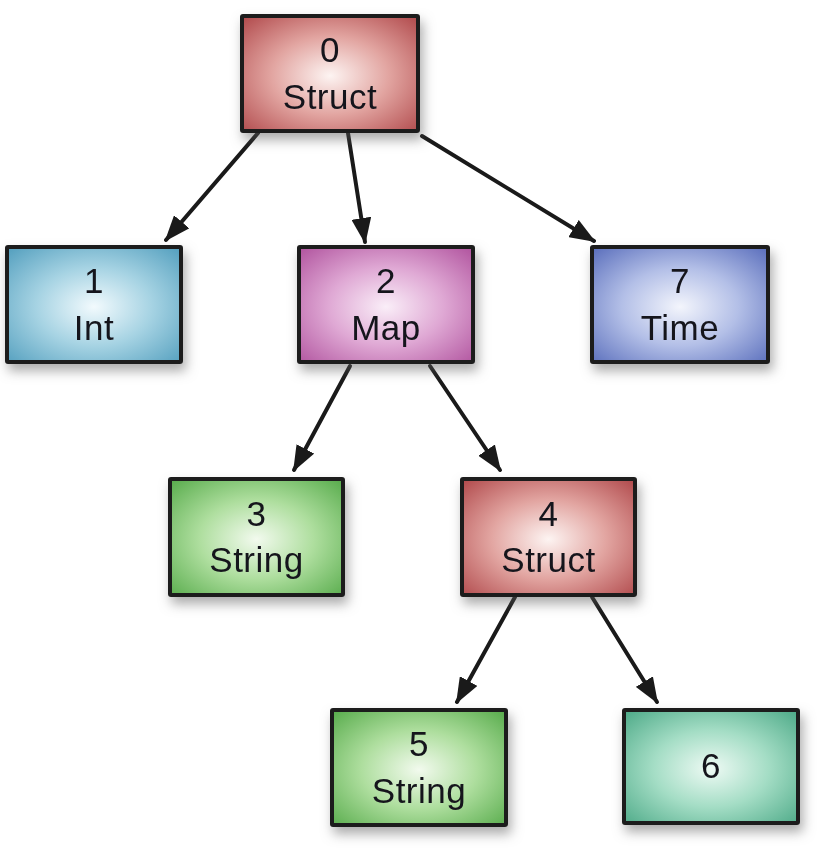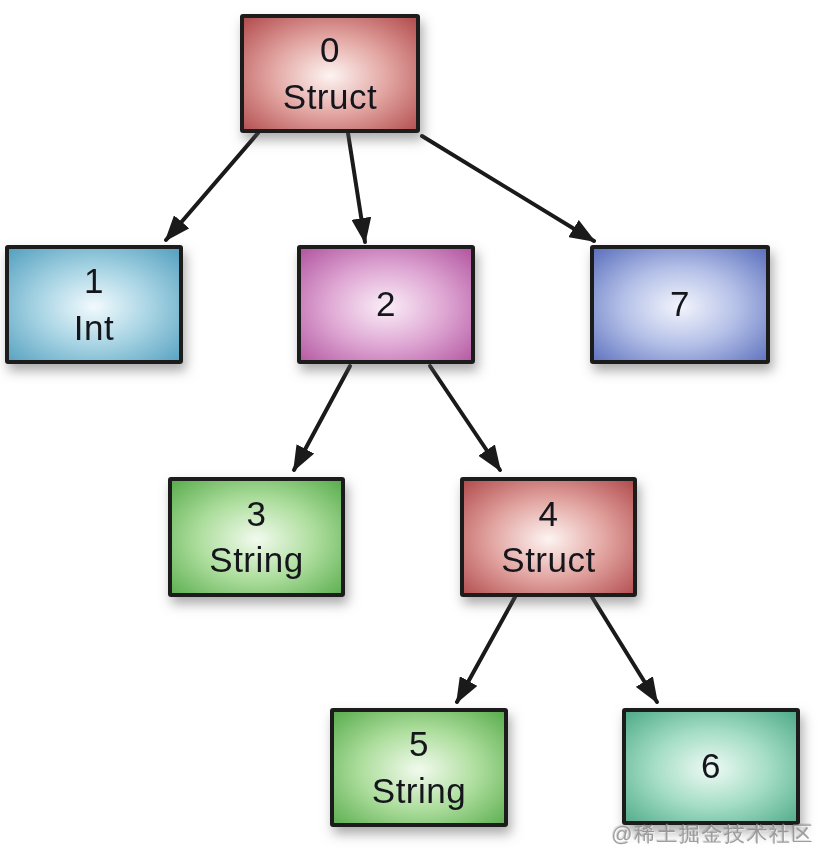--- a/index.html
+++ b/index.html
@@ -81,35 +81,36 @@
       <div class="node" style="left: 240px; top: 14px; width: 180px; height: 119px; border-color: rgb(28, 28, 28); color: rgb(21, 21, 28); background: radial-gradient(at 50% 52%, rgb(253, 244, 242) 0%, rgb(226, 165, 161) 48%, rgb(178, 76, 78) 100%);">
         <span class="node-index">0</span>
         <span class="node-label">Struct</span>
       </div>
       <div class="node" style="left: 5px; top: 245px; width: 178px; height: 119px; border-color: rgb(28, 28, 28); color: rgb(21, 21, 28); background: radial-gradient(at 50% 52%, rgb(242, 250, 253) 0%, rgb(166, 211, 227) 48%, rgb(85, 160, 191) 100%);">
         <span class="node-index">1</span>
         <span class="node-label">Int</span>
       </div>
       <div class="node" style="left: 297px; top: 245px; width: 178px; height: 119px; border-color: rgb(28, 28, 28); color: rgb(21, 21, 28); background: radial-gradient(at 50% 52%, rgb(250, 238, 248) 0%, rgb(223, 168, 212) 48%, rgb(178, 86, 160) 100%);">
         <span class="node-index">2</span>
+        <span class="node-label">Map</span>
       </div>
       <div class="node" style="left: 590px; top: 245px; width: 180px; height: 119px; border-color: rgb(28, 28, 28); color: rgb(21, 21, 28); background: radial-gradient(at 50% 52%, rgb(243, 245, 252) 0%, rgb(179, 191, 231) 48%, rgb(92, 112, 189) 100%);">
         <span class="node-index">7</span>
+        <span class="node-label">Time</span>
       </div>
       <div class="node" style="left: 168px; top: 477px; width: 177px; height: 120px; border-color: rgb(28, 28, 28); color: rgb(21, 21, 28); background: radial-gradient(at 50% 52%, rgb(242, 250, 238) 0%, rgb(174, 222, 158) 48%, rgb(90, 173, 78) 100%);">
         <span class="node-index">3</span>
         <span class="node-label">String</span>
       </div>
       <div class="node" style="left: 460px; top: 477px; width: 177px; height: 120px; border-color: rgb(28, 28, 28); color: rgb(21, 21, 28); background: radial-gradient(at 50% 52%, rgb(253, 244, 242) 0%, rgb(226, 165, 161) 48%, rgb(178, 76, 78) 100%);">
         <span class="node-index">4</span>
         <span class="node-label">Struct</span>
       </div>
       <div class="node" style="left: 330px; top: 708px; width: 178px; height: 119px; border-color: rgb(28, 28, 28); color: rgb(21, 21, 28); background: radial-gradient(at 50% 52%, rgb(242, 250, 238) 0%, rgb(174, 222, 158) 48%, rgb(90, 173, 78) 100%);">
         <span class="node-index">5</span>
         <span class="node-label">String</span>
       </div>
       <div class="node" style="left: 622px; top: 708px; width: 178px; height: 117px; border-color: rgb(28, 28, 28); color: rgb(21, 21, 28); background: radial-gradient(at 50% 52%, rgb(238, 250, 244) 0%, rgb(164, 221, 197) 48%, rgb(79, 171, 137) 100%);">
         <span class="node-index">6</span>
       </div>
     </div>
 
-  <div class="watermark">@稀土掘金技术社区</div>
 </div>
 
 </body></html>

